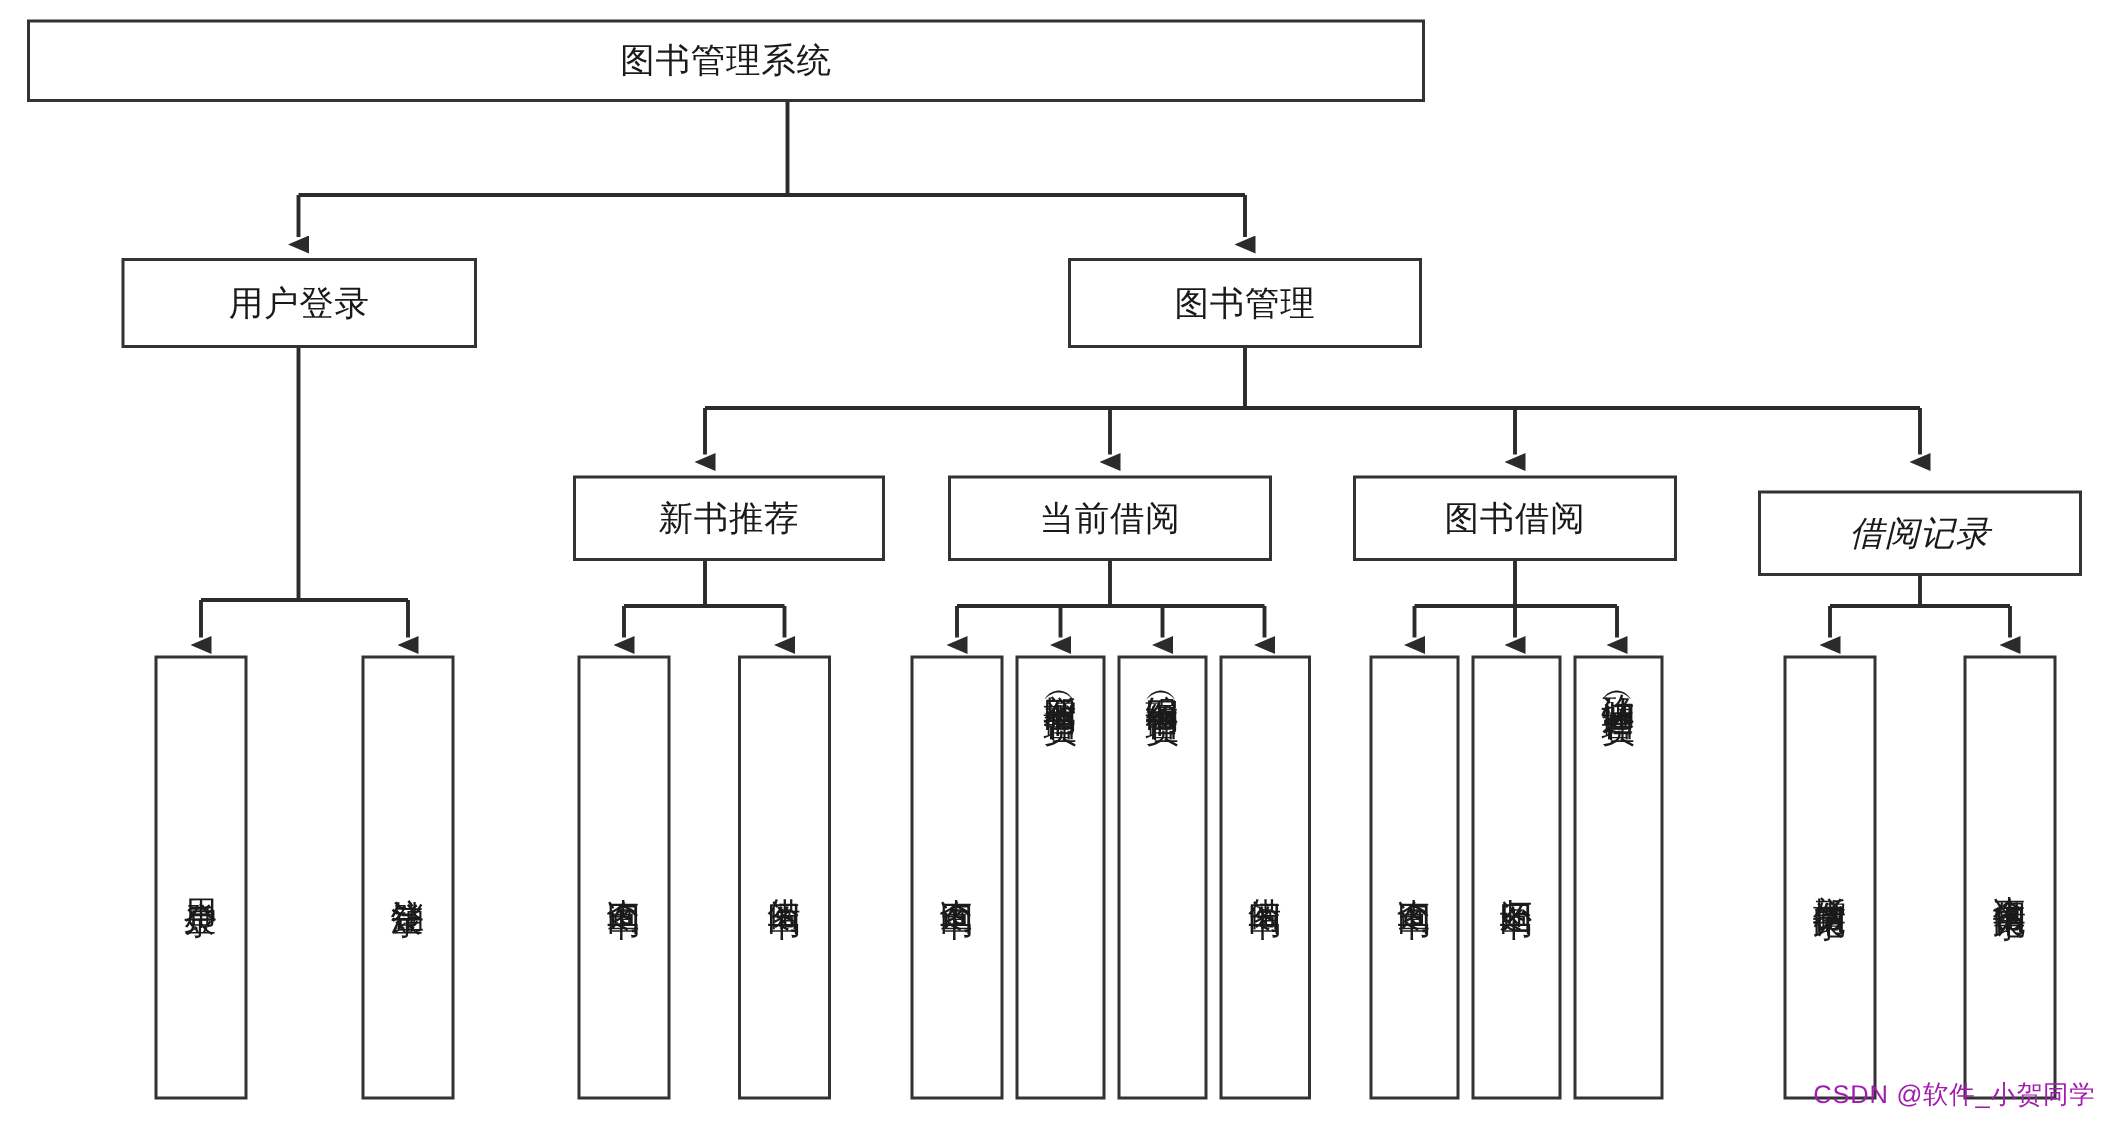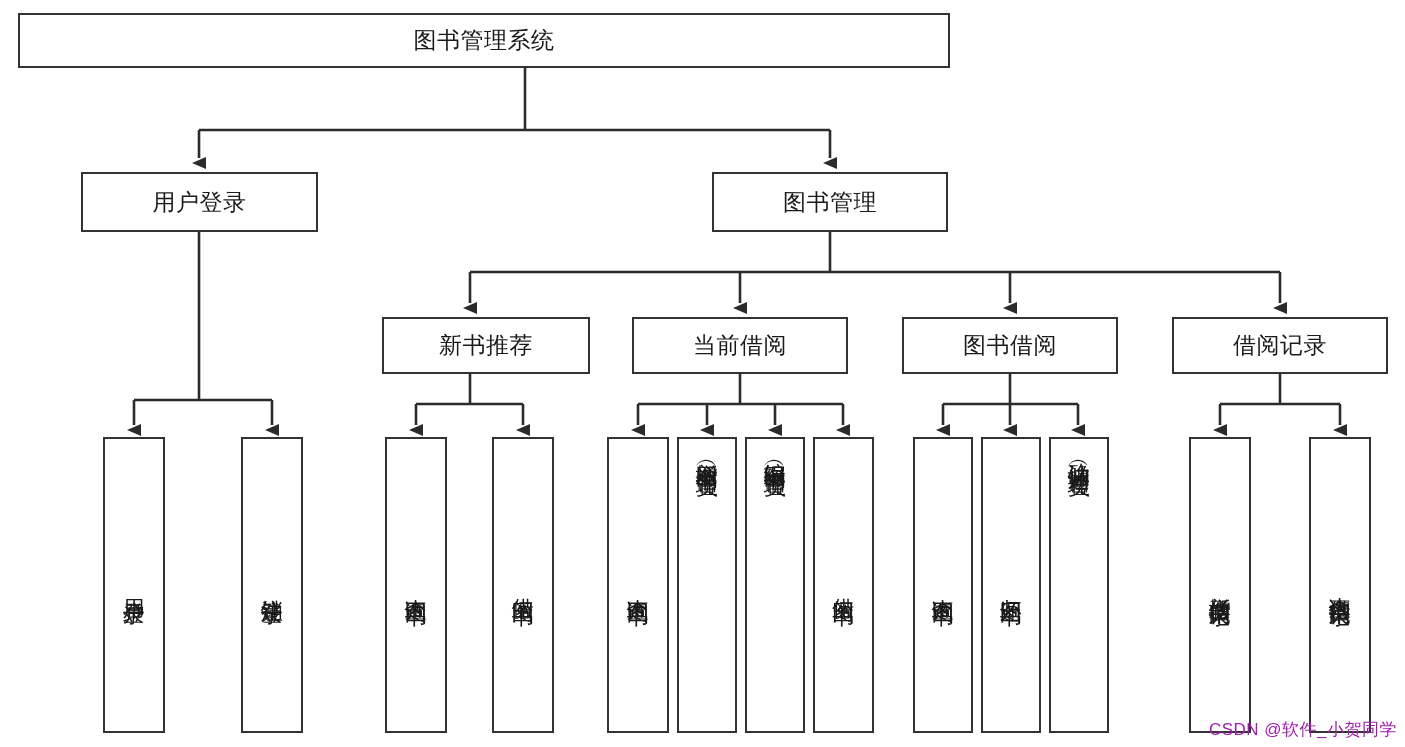--- a/index.html
+++ b/index.html
@@ -132,21 +132,21 @@
 
   <div class="node horiz" style="left:382px; top:317px; width:208px; height:57px;align-items:center;">
     <span>新书推荐</span>
   </div>
   <div class="node horiz" style="left:632px; top:317px; width:216px; height:57px;">
     <span>当前借阅</span>
   </div>
   <div class="node horiz" style="left:902px; top:317px; width:216px; height:57px;">
     <span>图书借阅</span>
   </div>
-  <div class="node horiz" style="left:1172px; top:317px; width:216px; height:57px;">
+  <div class="node horiz" style="left:1172px; top:327px; width:216px; height:57px;font-style:italic;">
     <span>借阅记录</span>
   </div>
 
   <div class="node vert" style="left:103px; top:437px; width:62px; height:296px;">
     <span>用户登录</span>
   </div>
   <div class="node vert" style="left:241px; top:437px; width:62px; height:296px;">
     <span>注销登录</span>
   </div>
 

